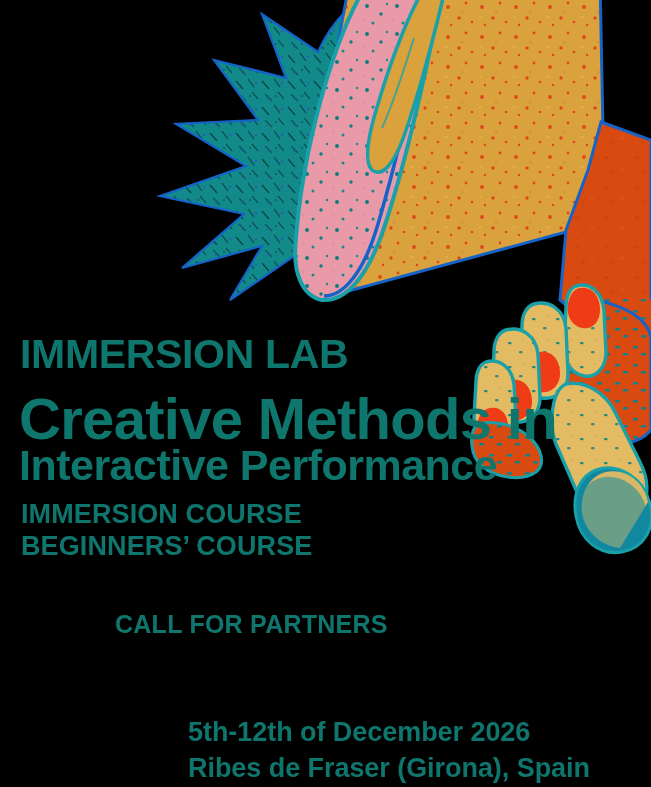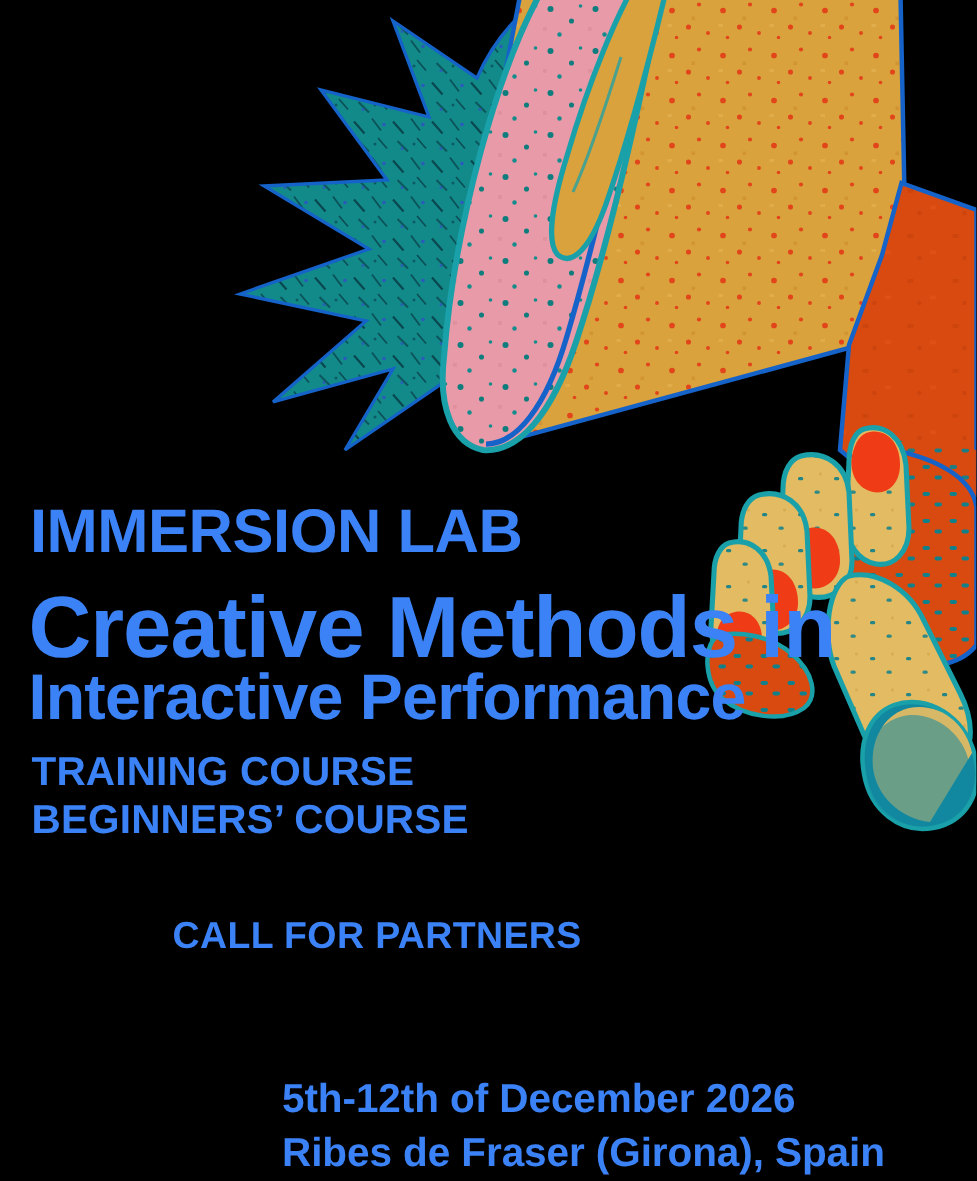--- a/index.html
+++ b/index.html
@@ -39,21 +39,21 @@
   #text-block {
     position: absolute;
     left: 0;
     top: 0;
     width: 651px;
     height: 787px;
   }
 
   .line {
     position: absolute;
-    color: #3b82f6;
+    color: #0f766e;
     white-space: nowrap;
     font-weight: bold;
     letter-spacing: -0.01em;
     line-height: 1;
   }
 
   .title-caps {
     left: 20px;
     top: 334px;
     font-size: 41px;
@@ -290,21 +290,21 @@
   </div>
 
   <div id="text-block">
 
     <div class="line title-caps">IMMERSION LAB</div>
 
     <div class="line title-line-2">Creative Methods in</div>
 
     <div class="line title-line-3">Interactive Performance</div>
 
-    <div class="line sub-line-1">TRAINING COURSE</div>
+    <div class="line sub-line-1">IMMERSION COURSE</div>
 
     <div class="line sub-line-2">BEGINNERS’ COURSE</div>
 
     <div class="line call-line">CALL FOR PARTNERS</div>
 
     <div class="line date-line">5th-12th of December 2026</div>
 
     <div class="line place-line">Ribes de Fraser (Girona), Spain</div>
 
   </div>

